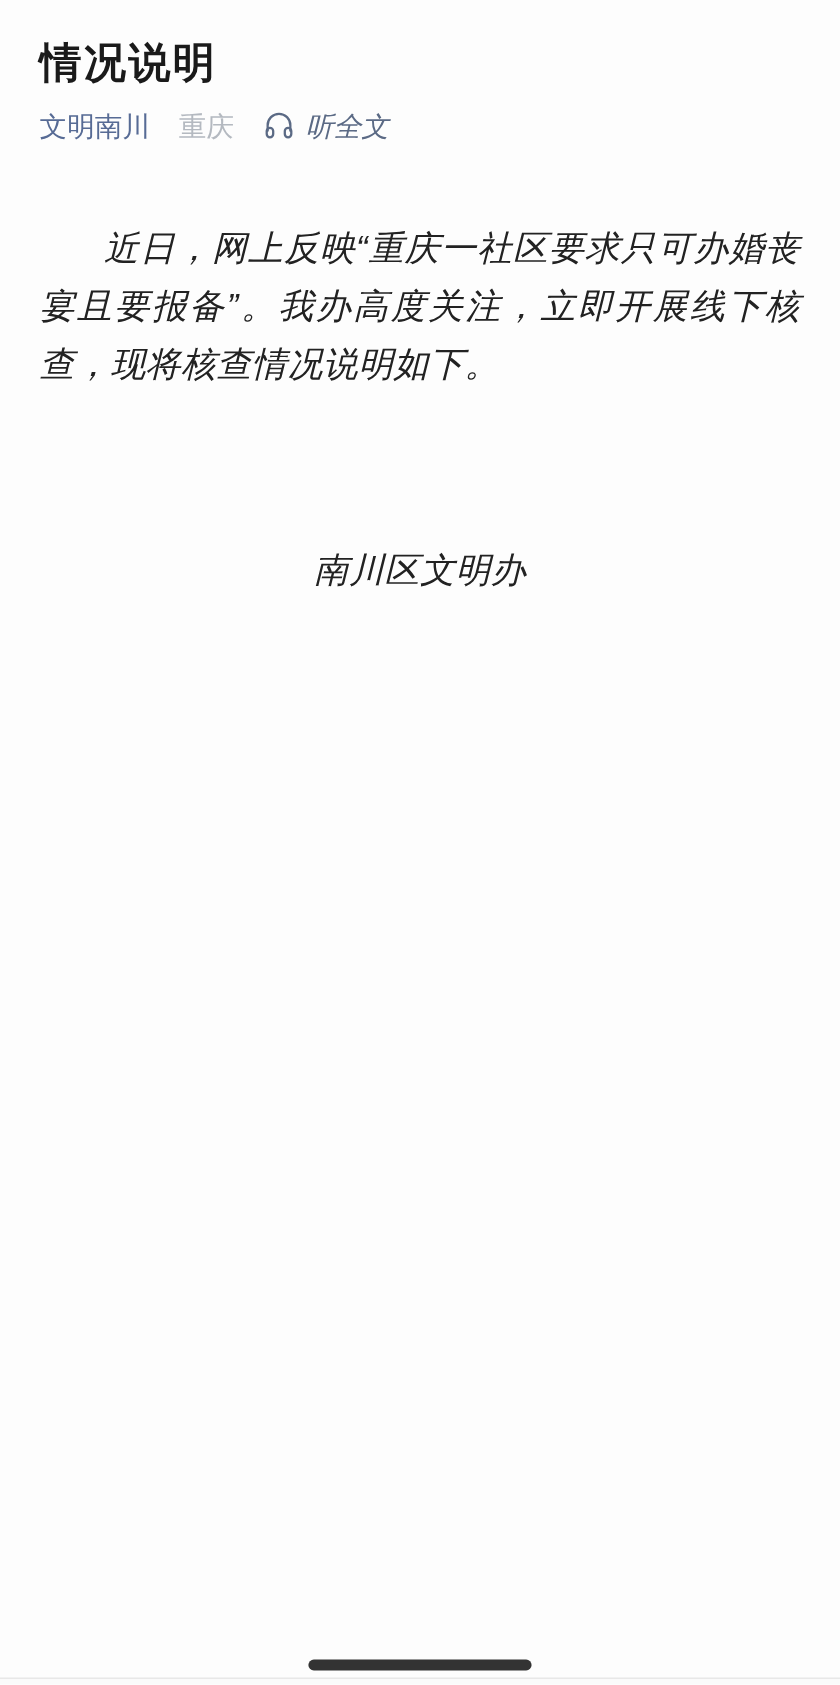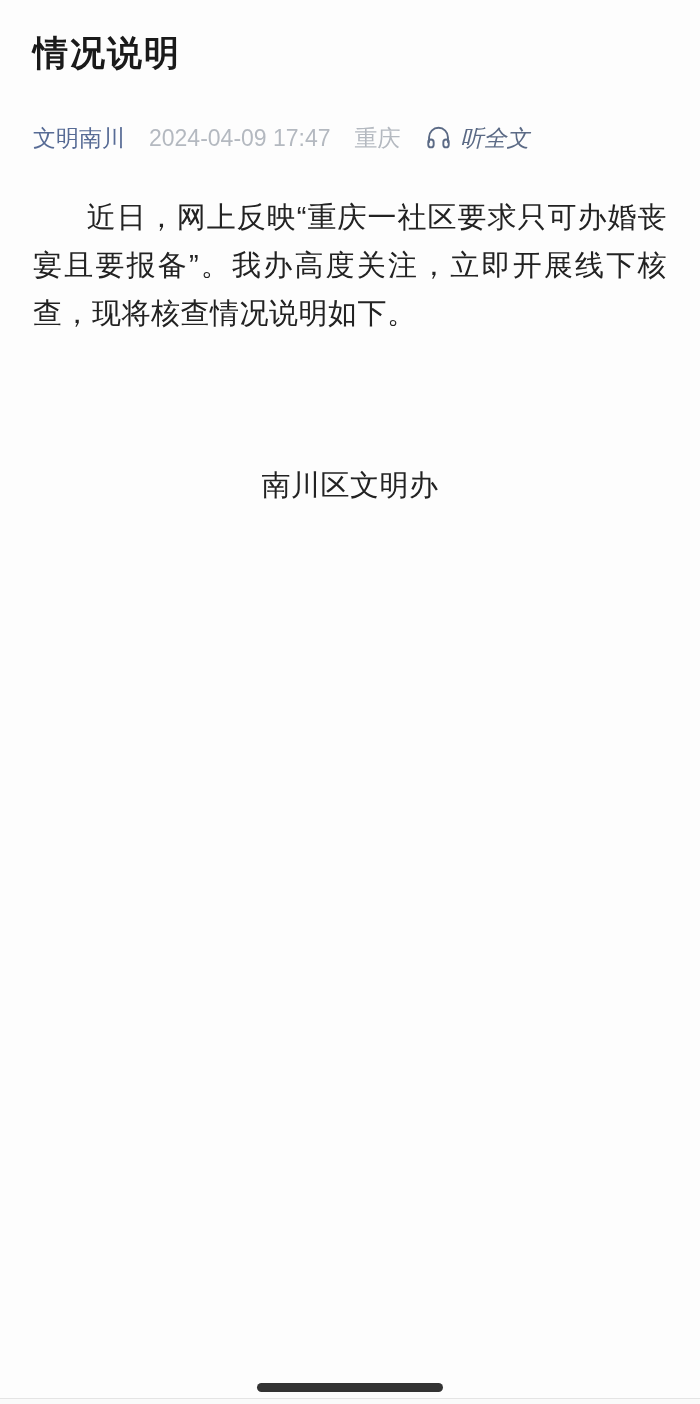--- a/index.html
+++ b/index.html
@@ -18,21 +18,21 @@
   }
   .title {
     margin-top: 30px;
     font-size: 35px;
     line-height: 1.3;
     font-weight: 600;
     letter-spacing: 2px;
     color: #1a1a1a;
   }
   .byline {
-    margin-top: 47px;
+    margin-top: 14px;
     display: flex;
     align-items: center;
     gap: 24px;
     font-size: 23px;
     line-height: 30px;
     white-space: nowrap;
     text-align: center;
   }
   .account {
     color: #576b95;
@@ -43,21 +43,21 @@
   .listen {
     display: inline-flex;
     align-items: center;
     gap: 9px;
     color: #5b6a85;
     cursor: pointer;
     font-style: italic;
   }
   .licon { display: inline-flex; align-items: center; }
   .licon svg { display: block; }
-  .article-body { margin-top: 40px; }
+  .article-body { margin-top: 64px; font-style: italic; }
   .article-body p {
     font-size: 29px;
     line-height: 48px;
     letter-spacing: 0.5px;
     color: #222222;
     text-indent: 1.85em;
     text-align: justify;
     margin-bottom: 42px;
   }
   .article-body p.sig {
@@ -90,21 +90,20 @@
 </style>
 </head>
 <body>
 
 <div class="page">
 
   <h1 class="title">情况说明</h1>
 
   <div class="byline">
     <a class="account">文明南川</a>
-    <span class="meta">2024-04-09 17:47</span>
     <span class="meta">重庆</span>
     <span class="listen">
       <span class="licon">
         <svg width="27" height="27" viewBox="0 0 24 24" fill="none" stroke="currentColor" stroke-width="1.7" stroke-linecap="round">
           <path d="M3.6 16v-4.2a8.4 8.4 0 0 1 16.8 0V16"></path>
           <rect x="2.9" y="13.8" width="4.8" height="7" rx="2.4"></rect>
           <rect x="16.3" y="13.8" width="4.8" height="7" rx="2.4"></rect>
         </svg>
       </span>
       <span>听全文</span>

